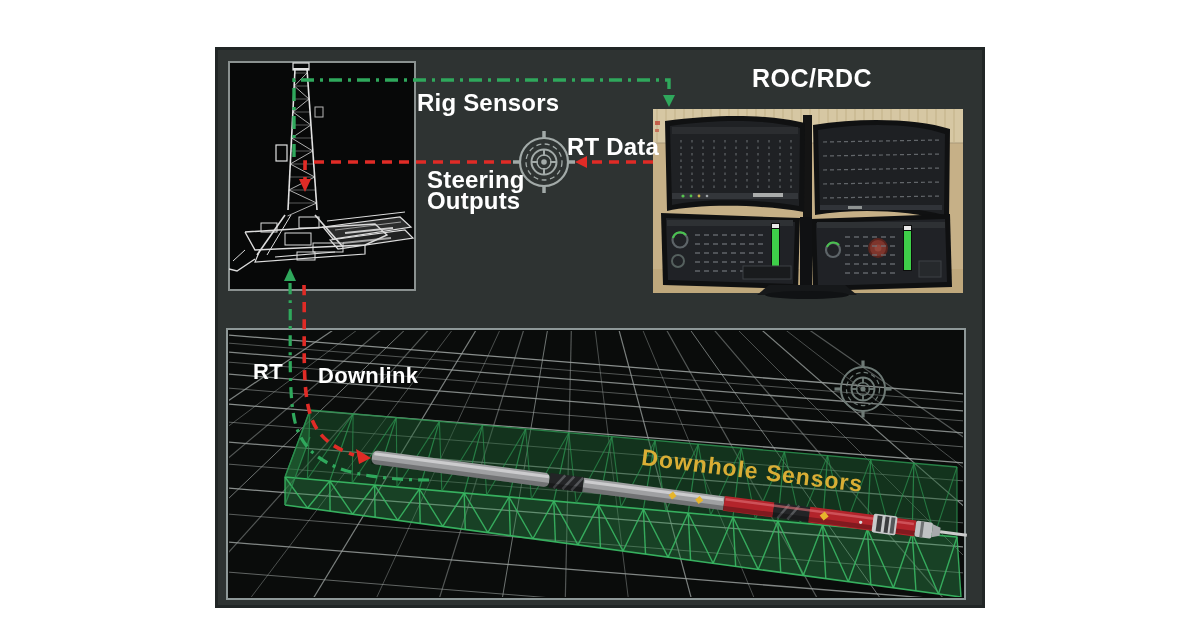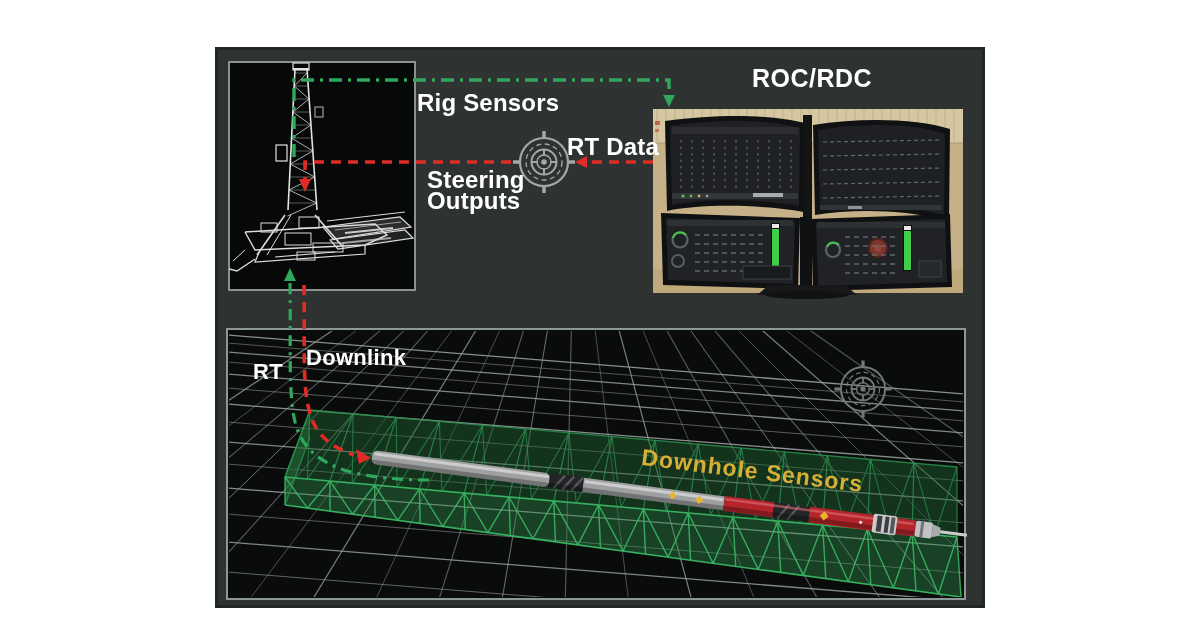--- a/index.html
+++ b/index.html
@@ -9,21 +9,21 @@
          background:#2e3332;border:0;box-shadow:0 0 0 3px #212626 inset;}
   .panel svg{position:absolute;left:0;top:0;}
   .lbl{position:absolute;color:#ffffff;font-weight:bold;font-size:24px;letter-spacing:.2px;
        white-space:pre;line-height:21px;}
   .lbl.reg{font-weight:bold;font-size:22px;letter-spacing:.3px;}
   #lbl-rocrdc{left:447px;top:21px;width:300px;text-align:center;font-size:25px;letter-spacing:.5px;}
   #lbl-rig-sensors{left:202px;top:45px;}
   #lbl-rt-data{left:352px;top:45px;margin-top:44px;}
   #lbl-steering{left:212px;top:122px;}
   #lbl-rt{left:38px;top:314px;}
-  #lbl-downlink{left:91px;top:300px;}
+  #lbl-downlink{left:91px;top:318px;padding-left:12px;}
   #lbl-downhole{left:428px;top:400px;color:#d9ae35;font-size:23px;font-weight:bold;
                 letter-spacing:1px;transform:rotate(7deg);transform-origin:0 0;}
 </style>
 </head>
 <body>
 
 <div class="stage">
   <div class="panel">
 
     <svg id="scene" width="770" height="561" viewBox="0 0 770 561">

